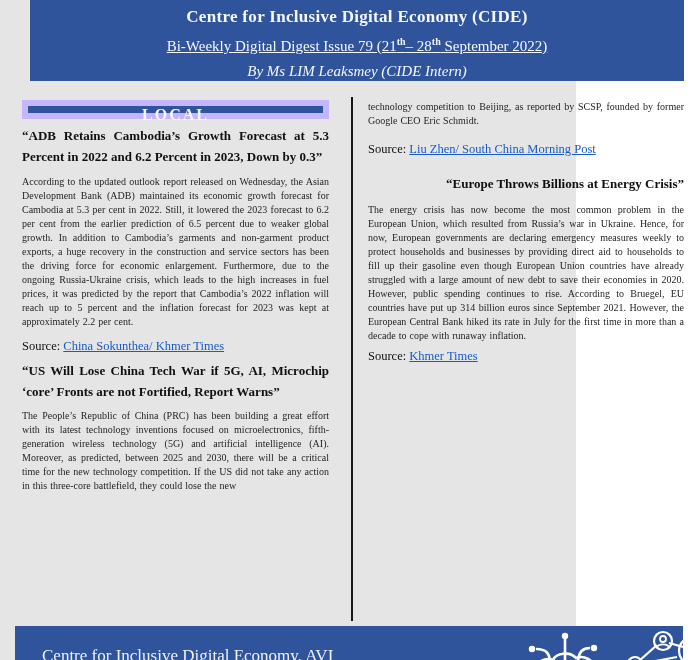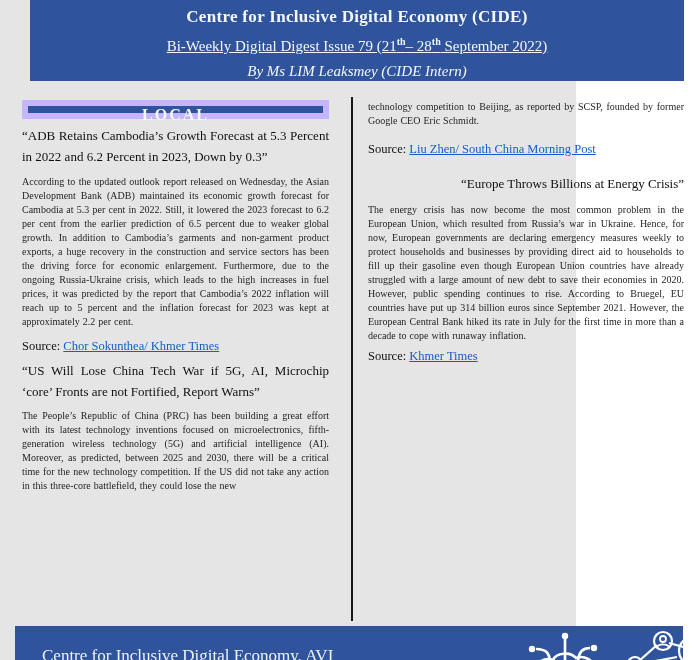--- a/index.html
+++ b/index.html
@@ -17,21 +17,21 @@
 
   
   .col { position:absolute; top:100px; color:#242424; }
   .col-left  { left:22px;  width:307px; }
   .col-right { left:368px; width:316px; }
   .divider { position:absolute; left:351px; top:97px; width:2px; height:524px; background:#161616; }
 
   .section-band { height:19px; background:#30549B; border:6px solid #c4b5fd;
                   color:#f4f7fc; font-weight:bold; font-size:16px; letter-spacing:2px;
                   text-align:center; line-height:17px; }
-  .art-title { font-weight:normal; font-size:13px; line-height:21px; color:#101010;
+  .art-title { font-weight:bold; font-size:13px; line-height:21px; color:#101010;
                text-align:justify; }
   .art-title.single { text-align:right; }
   .body-text { font-size:10px; line-height:14px; text-align:justify; word-spacing:.5px; }
   .source-line { font-size:12.5px; font-weight:normal; color:#101010; }
   .source-line a { color:#155BCB; text-decoration:underline; cursor:pointer; }
 
   .mt6{margin-top:6px;} .mt7{margin-top:7px;} .mt8{margin-top:8px;} .mt9{margin-top:9px;}
   .mt10{margin-top:10px;} .mt14{margin-top:14px;} .mt16{margin-top:16px;}
 
   
@@ -55,21 +55,21 @@
   </div>
 
   <div class="divider"></div>
 
   <div class="col col-left">
     <div class="section-band">LOCAL</div>
     <div class="art-title mt6">“ADB Retains Cambodia’s Growth Forecast at 5.3 Percent in 2022 and 6.2 Percent in 2023, Down by 0.3”</div>
     <div class="body-text mt8">According to the updated outlook report released on Wednesday, the Asian Development Bank (ADB) maintained its economic growth forecast for Cambodia at 5.3 per cent in 2022. Still, it lowered the 2023 forecast to 6.2 per cent from the earlier prediction of 6.5 percent due to weaker global growth. In addition to Cambodia’s garments and non-garment product exports, a huge recovery in the construction and service sectors has been the driving force for economic enlargement. Furthermore, due to the ongoing Russia-Ukraine crisis, which leads to the high increases in fuel prices, it was predicted by the report that Cambodia’s 2022 inflation will reach up to 5 percent and the inflation forecast for 2023 was kept at approximately 2.2 per cent.</div>
     <div class="source-line mt10">
       <span>Source:</span>
-      <a>Chor Sokunthea/ Khmer Times</a>
+      <a>China Sokunthea/ Khmer Times</a>
     </div>
     <div class="art-title mt6">“US Will Lose China Tech War if 5G, AI, Microchip ‘core’ Fronts are not Fortified, Report Warns”</div>
     <div class="body-text mt7">The People’s Republic of China (PRC) has been building a great effort with its latest technology inventions focused on microelectronics, fifth-generation wireless technology (5G) and artificial intelligence (AI). Moreover, as predicted, between 2025 and 2030, there will be a critical time for the new technology competition. If the US did not take any action in this three-core battlefield, they could lose the new</div>
   </div>
 
   <div class="col col-right">
     <div class="body-text">technology competition to Beijing, as reported by SCSP, founded by former Google CEO Eric Schmidt.</div>
     <div class="source-line mt14">
       <span>Source:</span>
       <a>Liu Zhen/ South China Morning Post</a>

